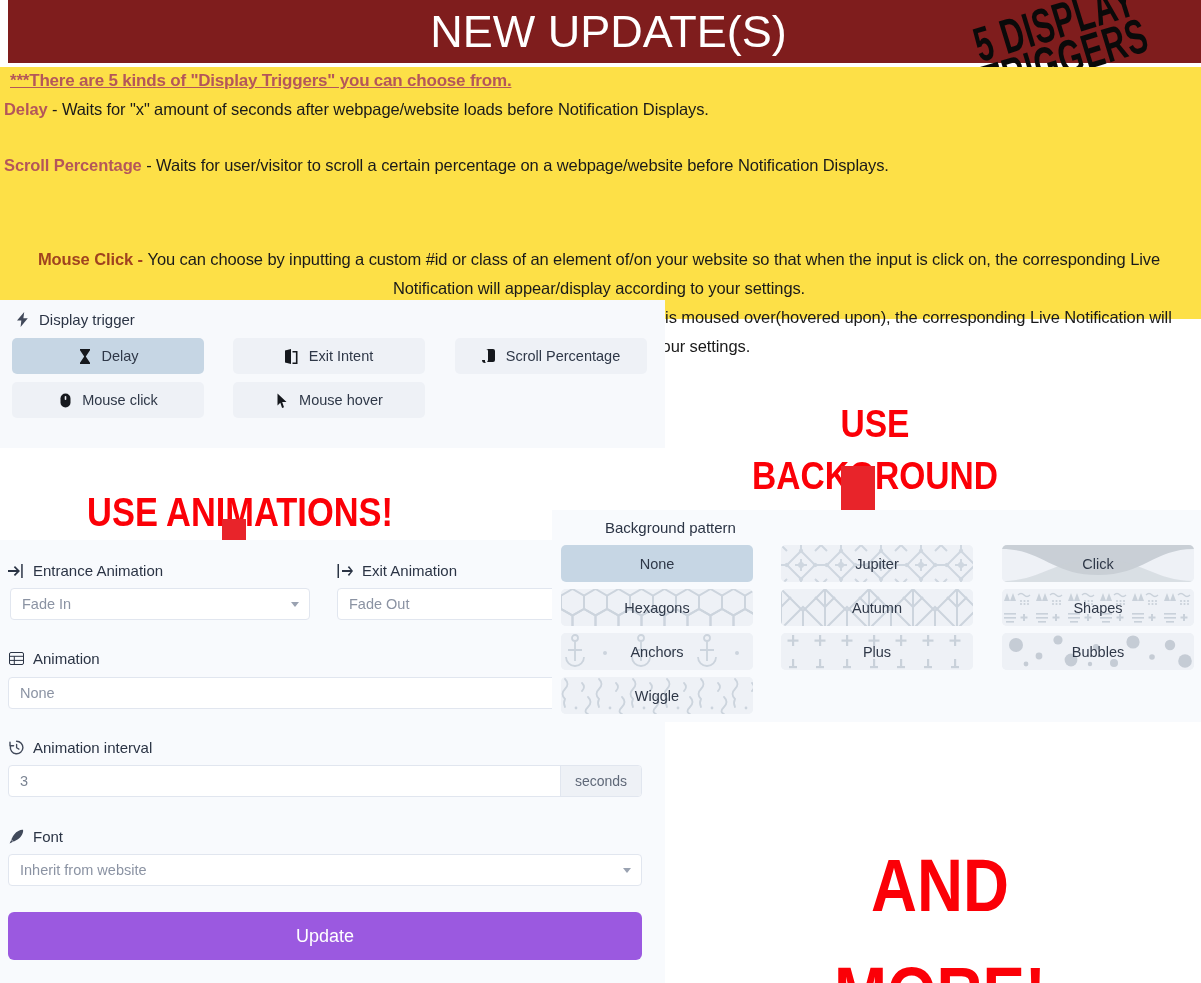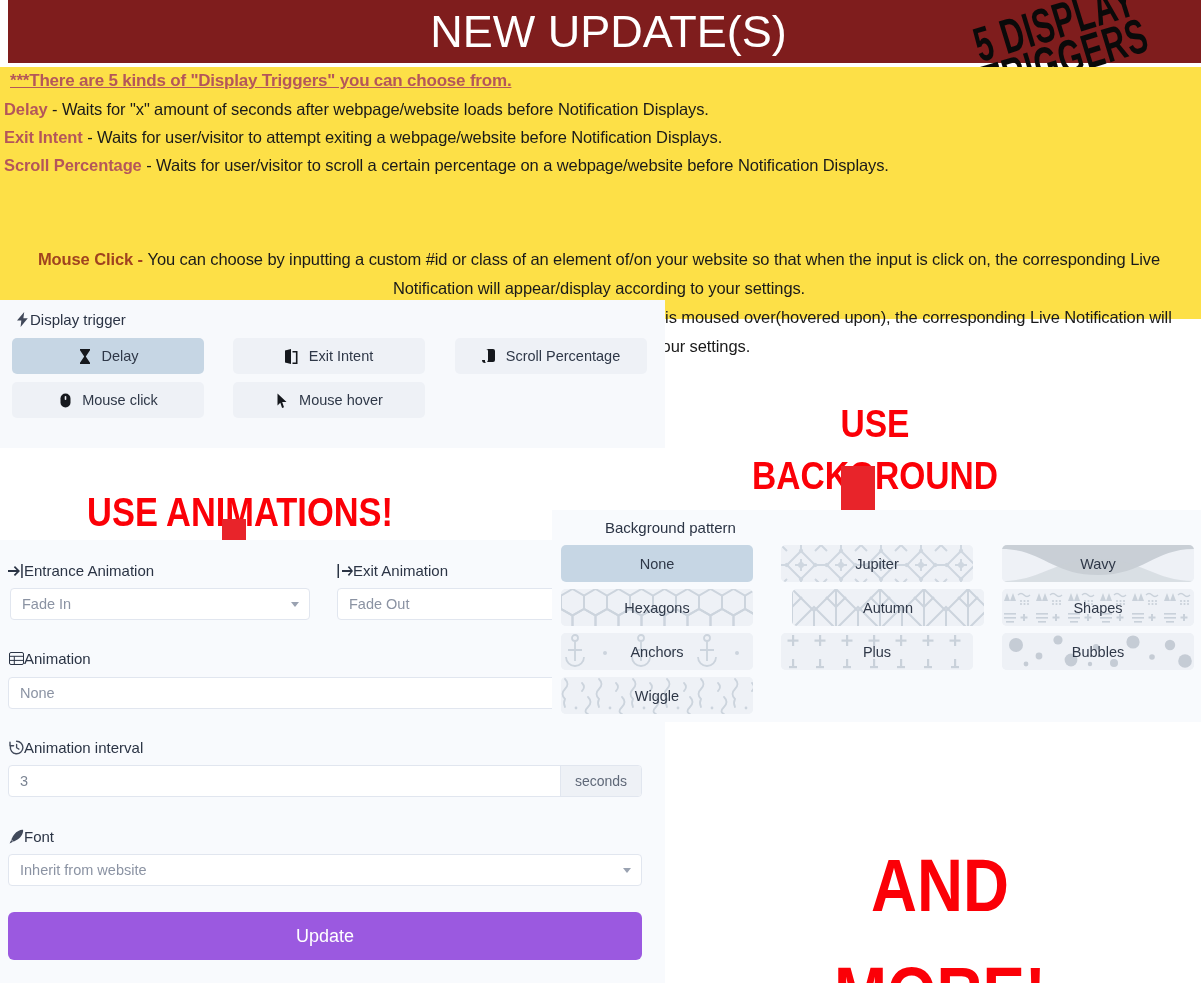--- a/index.html
+++ b/index.html
@@ -123,20 +123,21 @@
   #trigger-panel {
     position: absolute;
     left: 0; top: 300px;
     width: 665px;
     height: 148px;
     background: #f7f9fc;
   }
   .field-label {
     display: flex;
     align-items: center;
+    gap: 9px;
     font-size: 15px;
     color: #2b3445;
     font-weight: 400;
   }
   .field-label .lbl-ico {
     display: inline-flex;
     width: 16px; height: 16px;
     align-items: center; justify-content: center;
     color: #5a6478;
   }
@@ -275,21 +276,21 @@
   .pat-bg {
     position: absolute;
     left: 0; top: 0; right: 0; bottom: 0;
     z-index: 1;
     opacity: 1;
   }
   #pb-none     { left: 561px; top: 545px; width: 192px; }
   #pb-jupiter  { left: 781px; top: 545px; width: 192px; }
   #pb-wavy     { left: 1002px; top: 545px; width: 192px; }
   #pb-hexagons { left: 561px; top: 589px; width: 192px; }
-  #pb-autumn   { left: 781px; top: 589px; width: 192px; margin-left: 11px; }
+  #pb-autumn   { left: 781px; top: 589px; width: 192px; }
   #pb-shapes   { left: 1002px; top: 589px; width: 192px; }
   #pb-anchors  { left: 561px; top: 633px; width: 192px; }
   #pb-plus     { left: 781px; top: 633px; width: 192px; }
   #pb-bubbles  { left: 1002px; top: 633px; width: 192px; }
   #pb-wiggle   { left: 561px; top: 677px; width: 192px; }
 
   
   .annot {
     position: absolute;
     color: #fb0007;
@@ -323,23 +324,20 @@
   <span>TRIGGERS</span>
 </div>
 
 <div id="pink-block">
   <div id="line-head" class="pink-line">***There are 5 kinds of "Display Triggers" you can choose from.</div>
 
   <div id="row-delay" class="trig-row">
     <span class="trig-name">Delay</span><span> - </span><span>Waits for "x" amount of seconds after webpage/website loads before Notification Displays.</span>
   </div>
 
-  <div id="row-exit" class="trig-row">
-    <span class="trig-name">Exit Intent</span><span> - </span><span>Waits for user/visitor to attempt exiting a webpage/website before Notification Displays.</span>
-  </div>
 
   <div id="row-scroll" class="trig-row">
     <span class="trig-name">Scroll Percentage</span><span> - </span><span>Waits for user/visitor to scroll a certain percentage on a webpage/website before Notification Displays.</span>
   </div>
 
   <div id="row-click">
     <span class="trig-name-dark">Mouse Click - </span><span>You can choose by inputting a custom #id or class of an element of/on your website so that when the input is click on, the corresponding Live Notification will appear/display according to your settings.</span>
   </div>
 
   <div id="row-over">
@@ -529,21 +527,21 @@
   </svg>
   <span class="pat-txt">Jupiter</span>
 </div>
 
 <div id="pb-wavy" class="pat-btn">
   <svg class="pat-bg" width="192" height="37" viewBox="0 0 192 37" preserveAspectRatio="none">
     <rect width="192" height="37" fill="#eef1f6"></rect>
     <path d="M0 4 C40 4 50 30 96 30 C142 30 152 4 192 4 L192 -8 L0 -8Z" fill="#c9cfd6"></path>
     <path d="M0 36 C40 36 52 14 96 14 C140 14 152 36 192 36 L192 44 L0 44Z" fill="#c9cfd6" opacity="0.55"></path>
   </svg>
-  <span class="pat-txt">Wavy</span>
+  <span class="pat-txt">Click</span>
 </div>
 
 <div id="pb-hexagons" class="pat-btn">
   <svg class="pat-bg" width="192" height="37" viewBox="0 0 192 37" preserveAspectRatio="none">
     <defs>
         <pattern id="pHex" width="46" height="40" patternUnits="userSpaceOnUse">
       <g fill="none" stroke="#ccd4dd" stroke-width="2">
         <path d="M11.5 0 0 6.6v13.2L11.5 26.4 23 19.8V6.6Z"></path>
         <path d="M34.5 0 23 6.6v13.2L34.5 26.4 46 19.8V6.6Z"></path>
         <path d="M23 20 11.5 26.6v13.2L23 46.4 34.5 39.8V26.6Z"></path>

